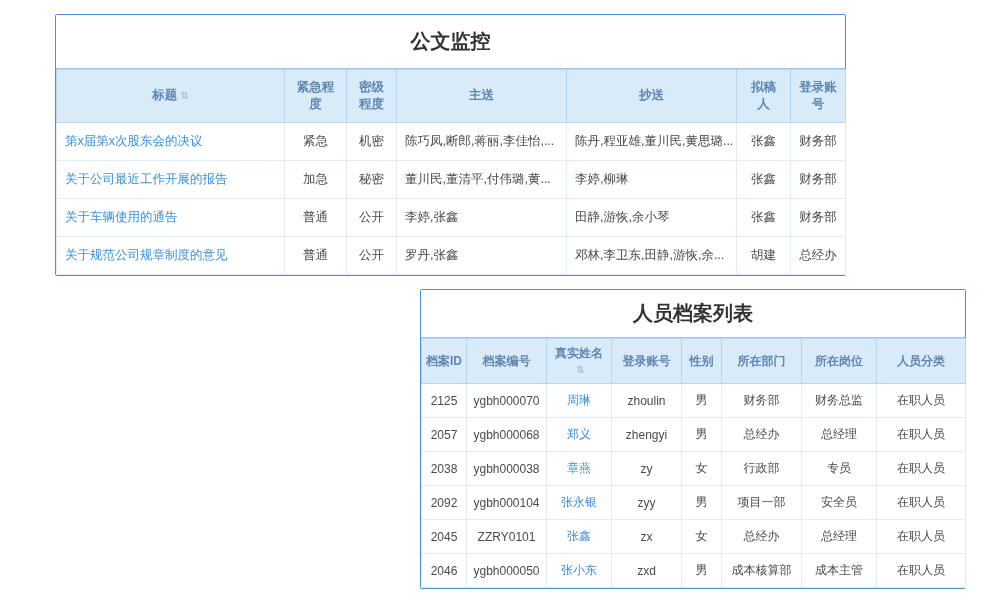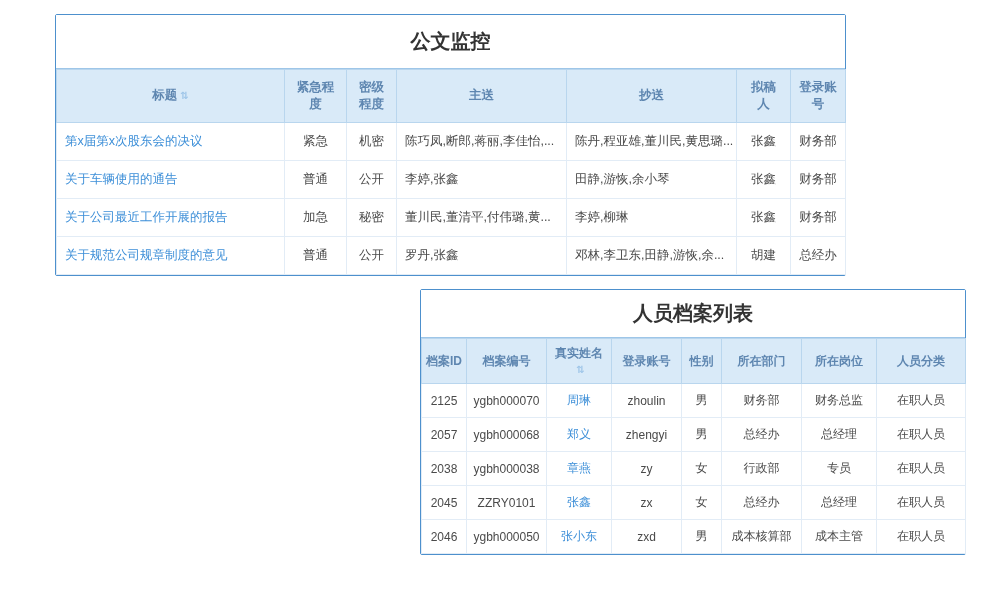--- a/index.html
+++ b/index.html
@@ -67,34 +67,34 @@
       <tr>
         <td class="left"><a class="cell-link">第x届第x次股东会的决议</a></td>
         <td>紧急</td>
         <td>机密</td>
         <td class="left">陈巧凤,断郎,蒋丽,李佳怡,...</td>
         <td class="left">陈丹,程亚雄,董川民,黄思璐...</td>
         <td>张鑫</td>
         <td>财务部</td>
       </tr>
       <tr>
+        <td class="left"><a class="cell-link">关于公司最近工作开展的报告</a></td>
+        <td>加急</td>
+        <td>秘密</td>
+        <td class="left">董川民,董清平,付伟璐,黄...</td>
+        <td class="left">李婷,柳琳</td>
+        <td>张鑫</td>
+        <td>财务部</td>
+      </tr>
+      <tr>
         <td class="left"><a class="cell-link">关于车辆使用的通告</a></td>
         <td>普通</td>
         <td>公开</td>
         <td class="left">李婷,张鑫</td>
         <td class="left">田静,游恢,余小琴</td>
-        <td>张鑫</td>
-        <td>财务部</td>
-      </tr>
-      <tr>
-        <td class="left"><a class="cell-link">关于公司最近工作开展的报告</a></td>
-        <td>加急</td>
-        <td>秘密</td>
-        <td class="left">董川民,董清平,付伟璐,黄...</td>
-        <td class="left">李婷,柳琳</td>
         <td>张鑫</td>
         <td>财务部</td>
       </tr>
       <tr>
         <td class="left"><a class="cell-link">关于规范公司规章制度的意见</a></td>
         <td>普通</td>
         <td>公开</td>
         <td class="left">罗丹,张鑫</td>
         <td class="left">邓林,李卫东,田静,游恢,余...</td>
         <td>胡建</td>
@@ -154,20 +154,30 @@
         <td>2038</td>
         <td>ygbh000038</td>
         <td><a class="cell-link">章燕</a></td>
         <td>zy</td>
         <td>女</td>
         <td>行政部</td>
         <td>专员</td>
         <td>在职人员</td>
       </tr>
       <tr>
+        <td>2092</td>
+        <td>ygbh000104</td>
+        <td><a class="cell-link">张永银</a></td>
+        <td>zyy</td>
+        <td>男</td>
+        <td>项目一部</td>
+        <td>安全员</td>
+        <td>在职人员</td>
+      </tr>
+      <tr>
         <td>2045</td>
         <td>ZZRY0101</td>
         <td><a class="cell-link">张鑫</a></td>
         <td>zx</td>
         <td>女</td>
         <td>总经办</td>
         <td>总经理</td>
         <td>在职人员</td>
       </tr>
       <tr>

